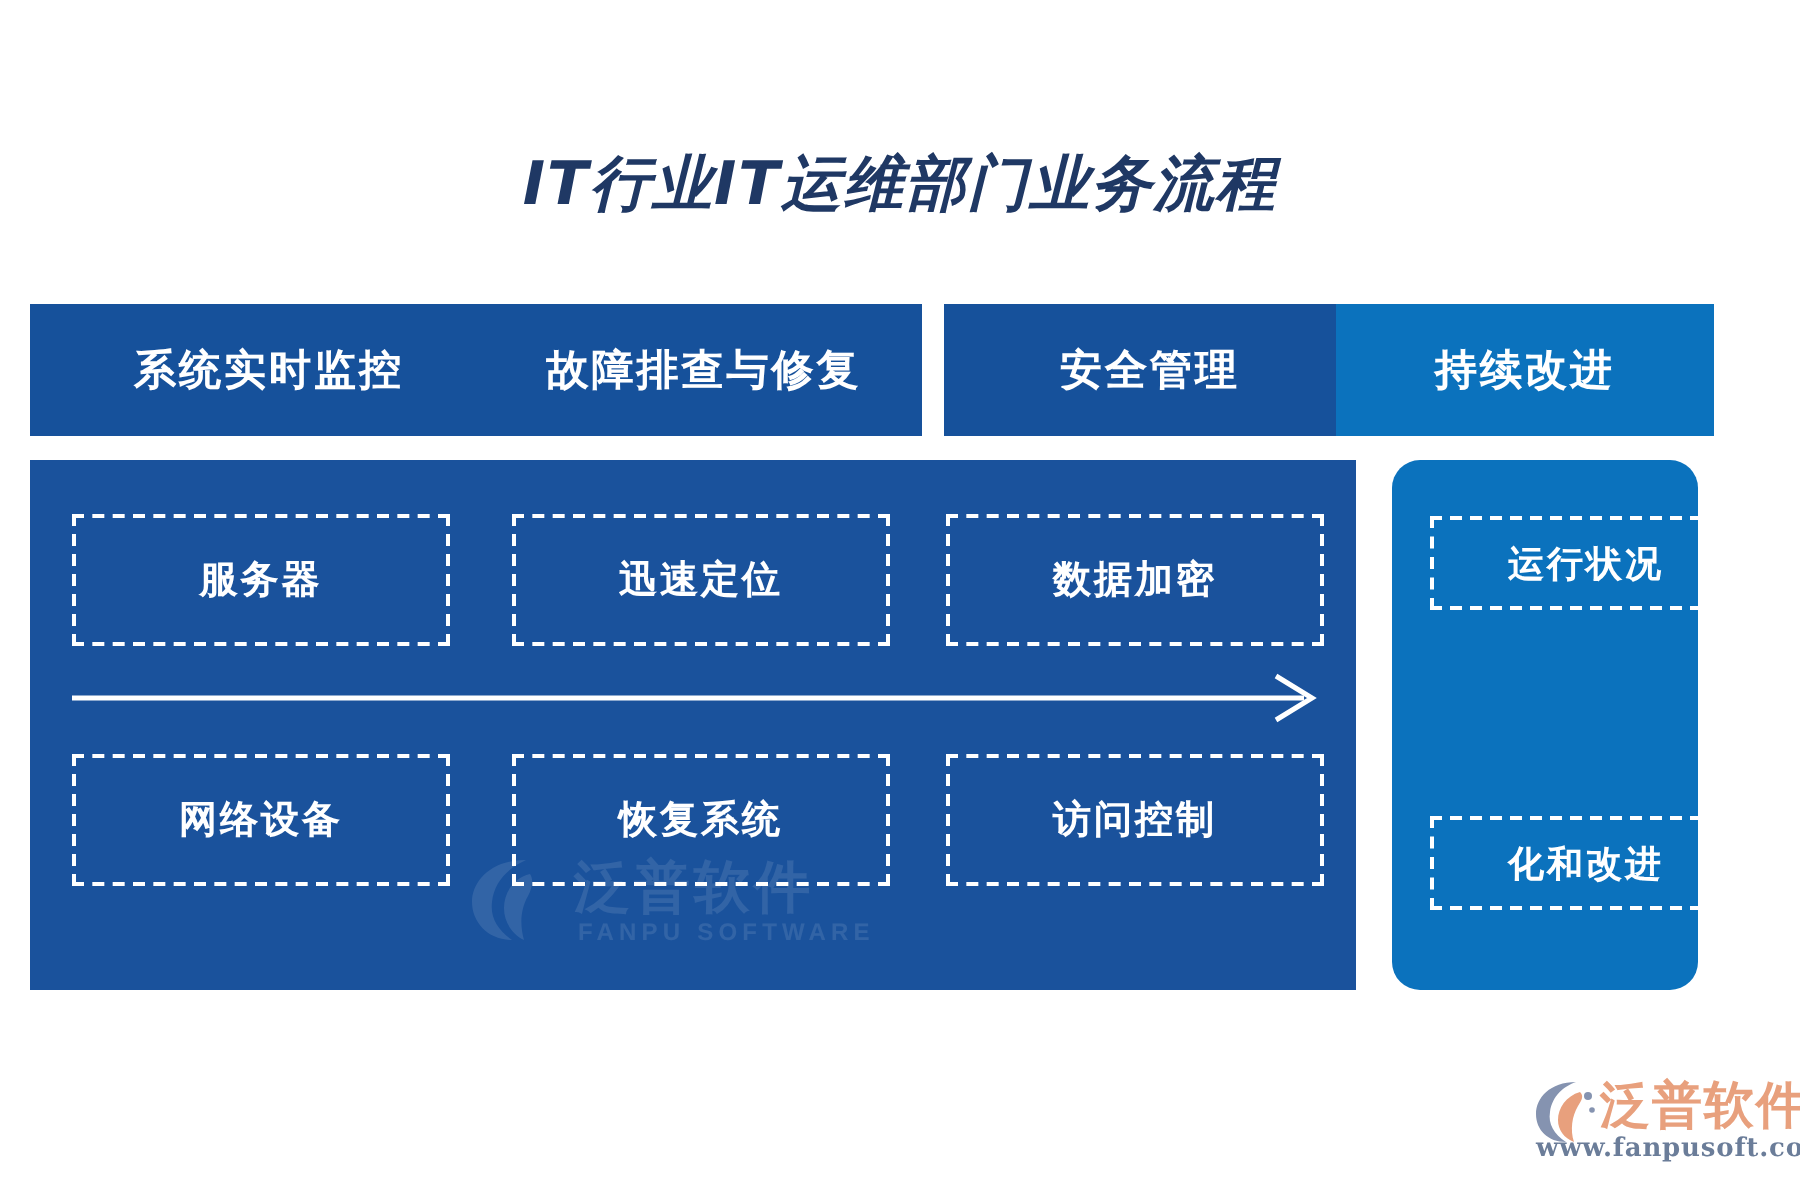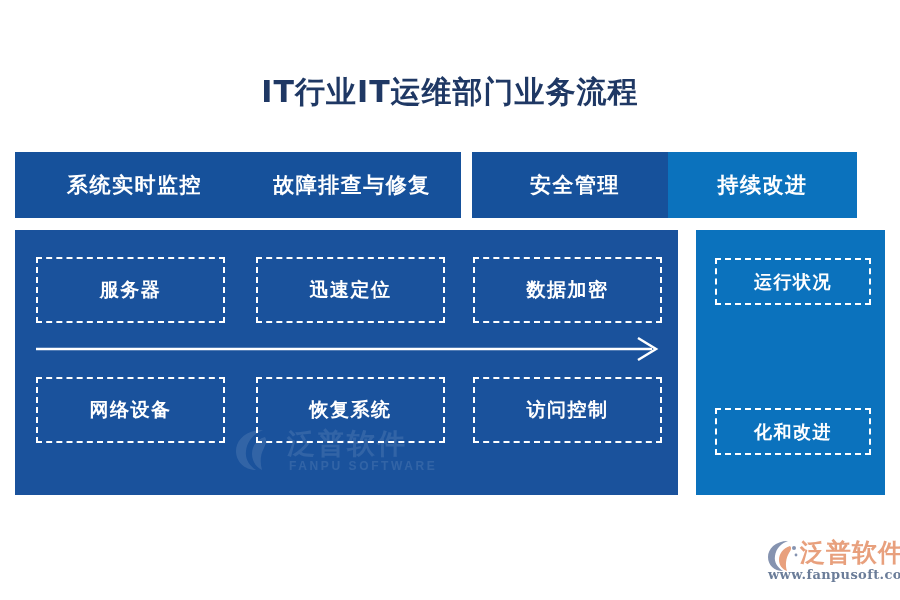--- a/index.html
+++ b/index.html
@@ -16,20 +16,21 @@
   }
 
   
   #page-title {
     position:absolute;
     left:0; top:72px;
     width:900px;
     text-align:center;
     font-family:"DejaVu Sans", sans-serif;
     font-size:30px;
+    font-style:italic;
     font-weight:700;
     letter-spacing:1px;
     color:#1f3864;
     white-space:nowrap;
   }
 
   
   .col-header {
     position:absolute;
     top:152px;
@@ -56,23 +57,24 @@
   #left-panel {
     position:absolute;
     left:15px; top:230px;
     width:663px; height:265px;
     background:#1a529c;
     overflow:hidden;
   }
   #right-panel {
     position:absolute;
     left:696px; top:230px;
-    width:189px; height:265px;
+    width:153px; height:265px;
     background:#0b72bd;
     overflow:hidden;
+    border-radius:14px;
   }
 
   
   #watermark {
     position:absolute;
     left:218px; top:195px;
     width:230px; height:62px;
     opacity:.10;
     pointer-events:none;
   }

